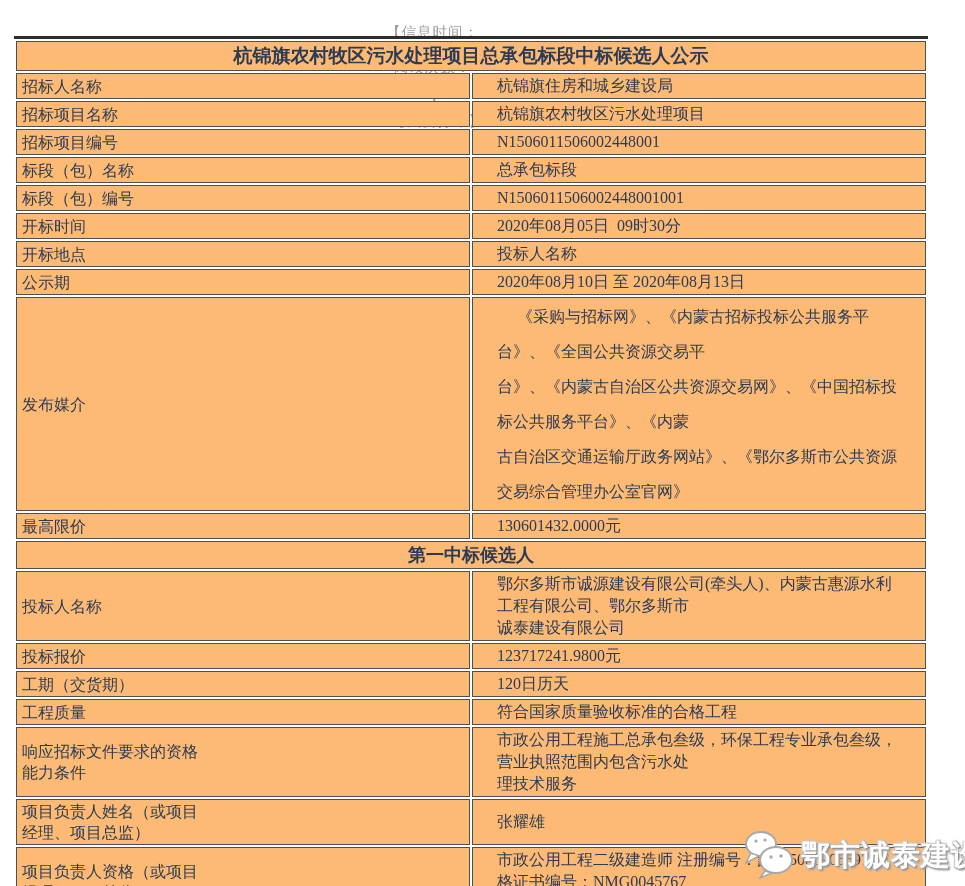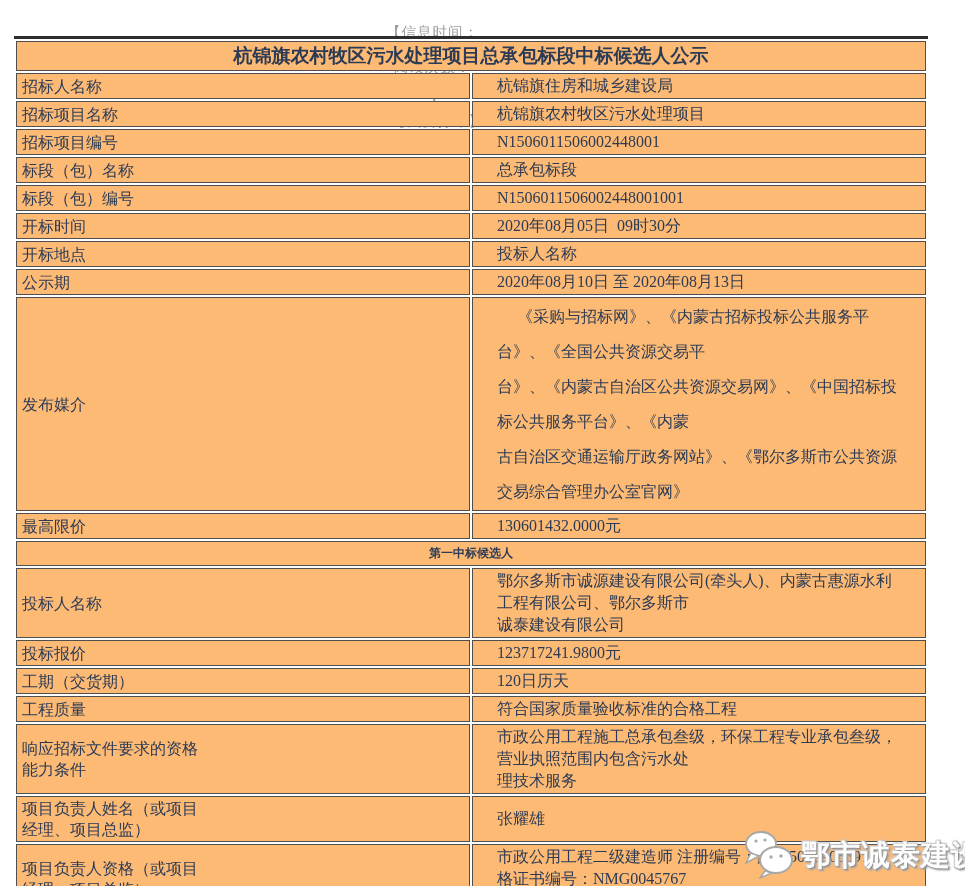--- a/index.html
+++ b/index.html
@@ -32,21 +32,21 @@
   tr.single td{height:25px;}
   tr.media td{height:106px;}
   tr.media td.val{line-height:35px;text-indent:20px;}
   tr.h45 td{height:45px;}
   tr.h47 td{height:47px;}
   tr.h44 td{height:44px;}
   td.title-cell{
     text-align:center;font-weight:bold;font-size:19px;height:25px;padding:1px 6px;
   }
   td.section-cell{
-    text-align:center;font-weight:bold;font-size:12px;height:25px;padding:1px 12px;
+    text-align:center;font-weight:bold;font-size:18px;height:25px;padding:1px 12px;
   }
   
   .watermark{
     position:absolute;left:742px;top:829px;display:flex;align-items:center;gap:5px;z-index:5;
   }
   .watermark-text{
     font-family:"Liberation Sans","DejaVu Sans",sans-serif;
     font-size:29px;font-weight:bold;color:#fdfdfd;letter-spacing:1px;white-space:nowrap;
     text-shadow:1px 1px 1px #8f8f8f,-1px -1px 1px #cfcfcf,1px -1px 1px #b8b8b8,-1px 1px 1px #b8b8b8,2px 2px 2px #a5a5a5;
   }

